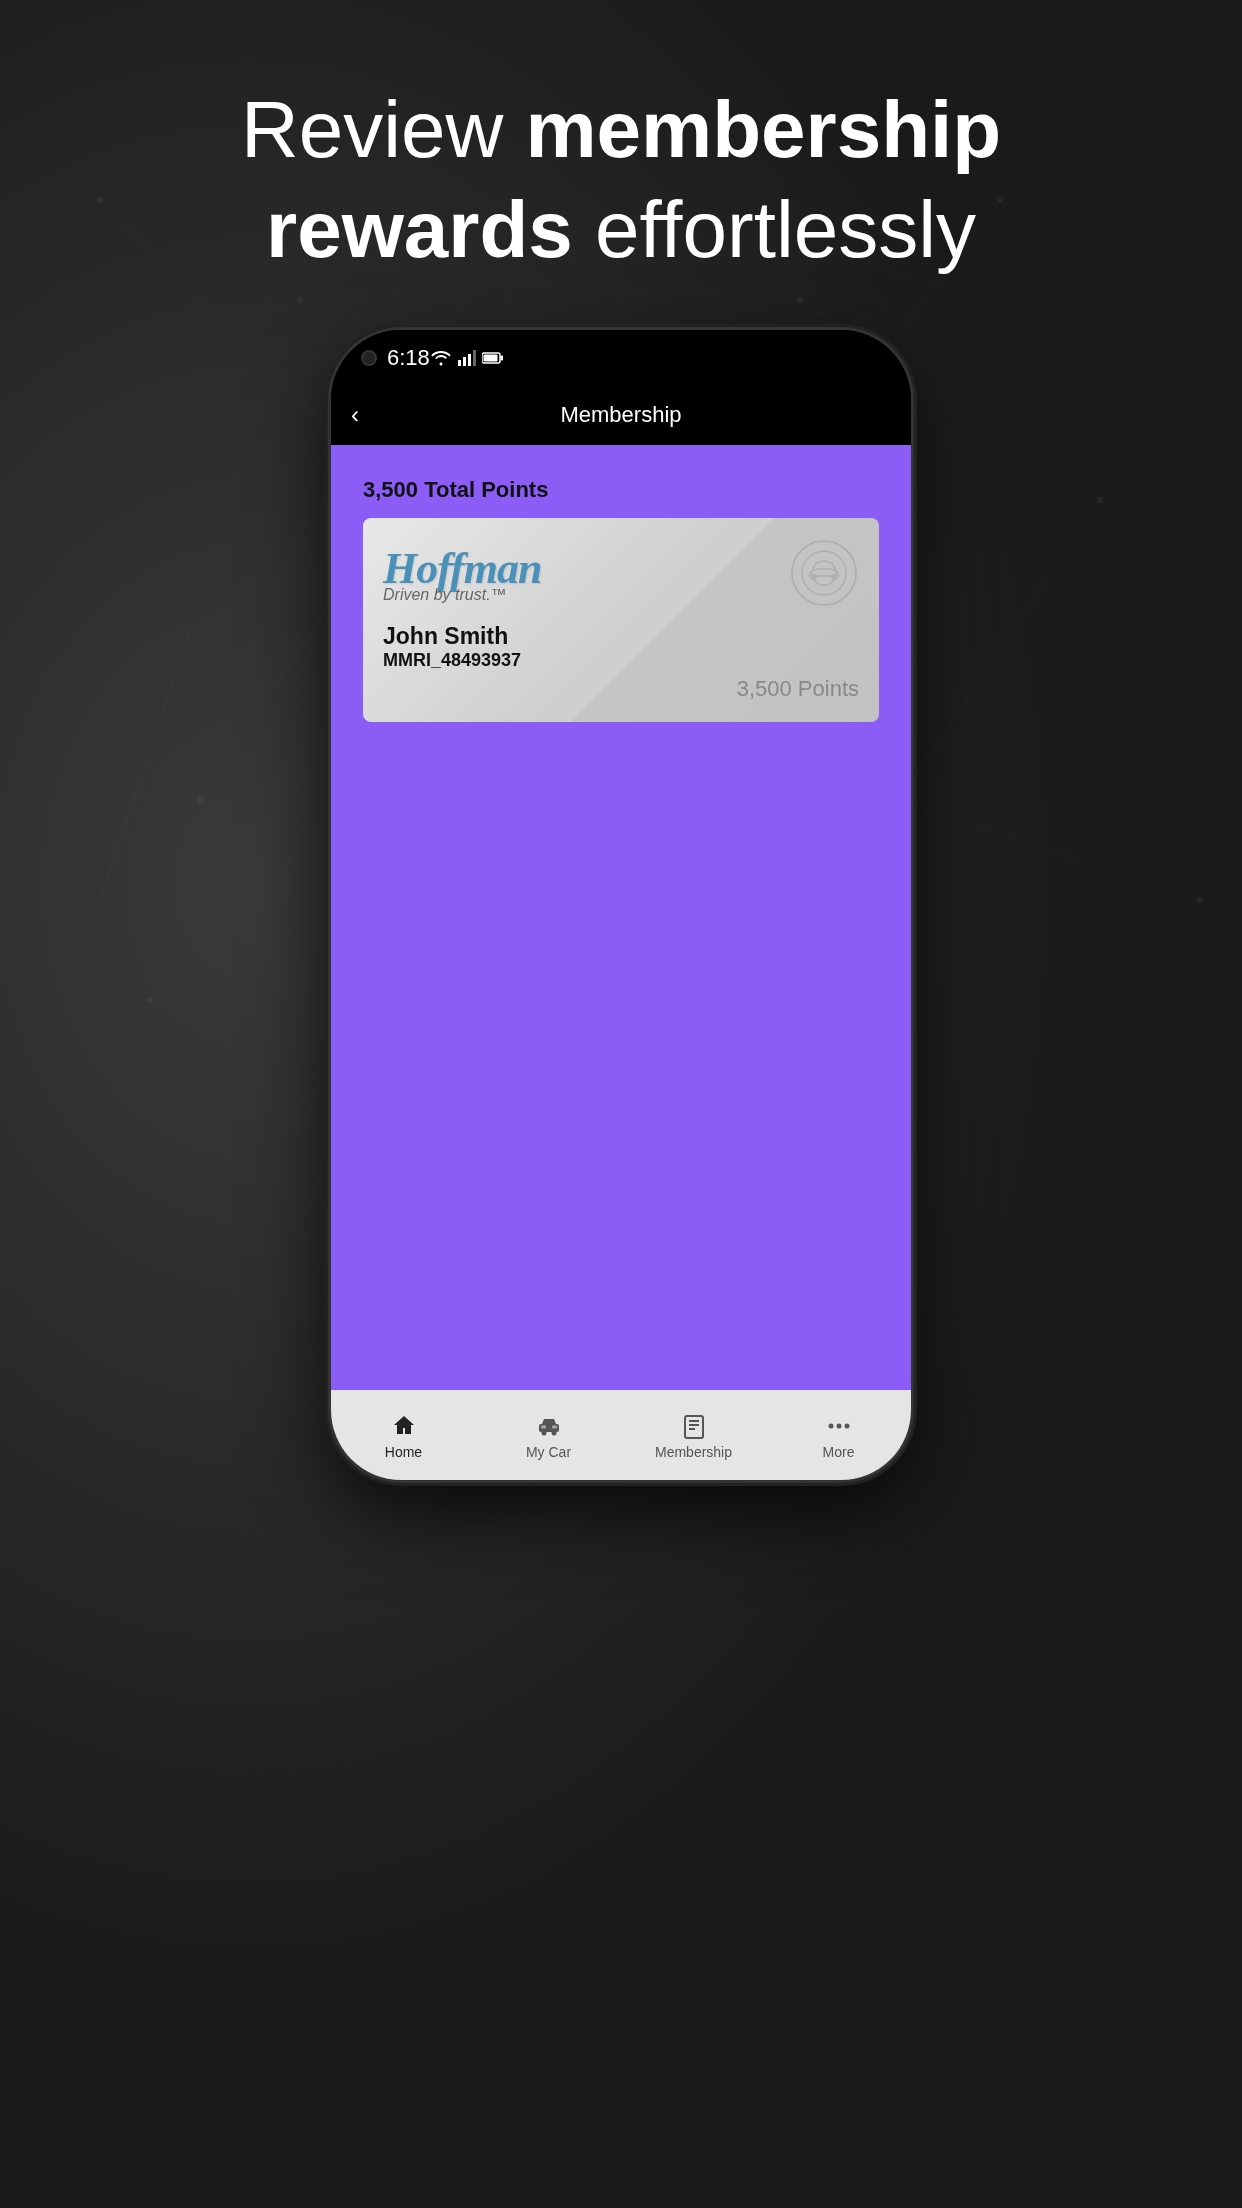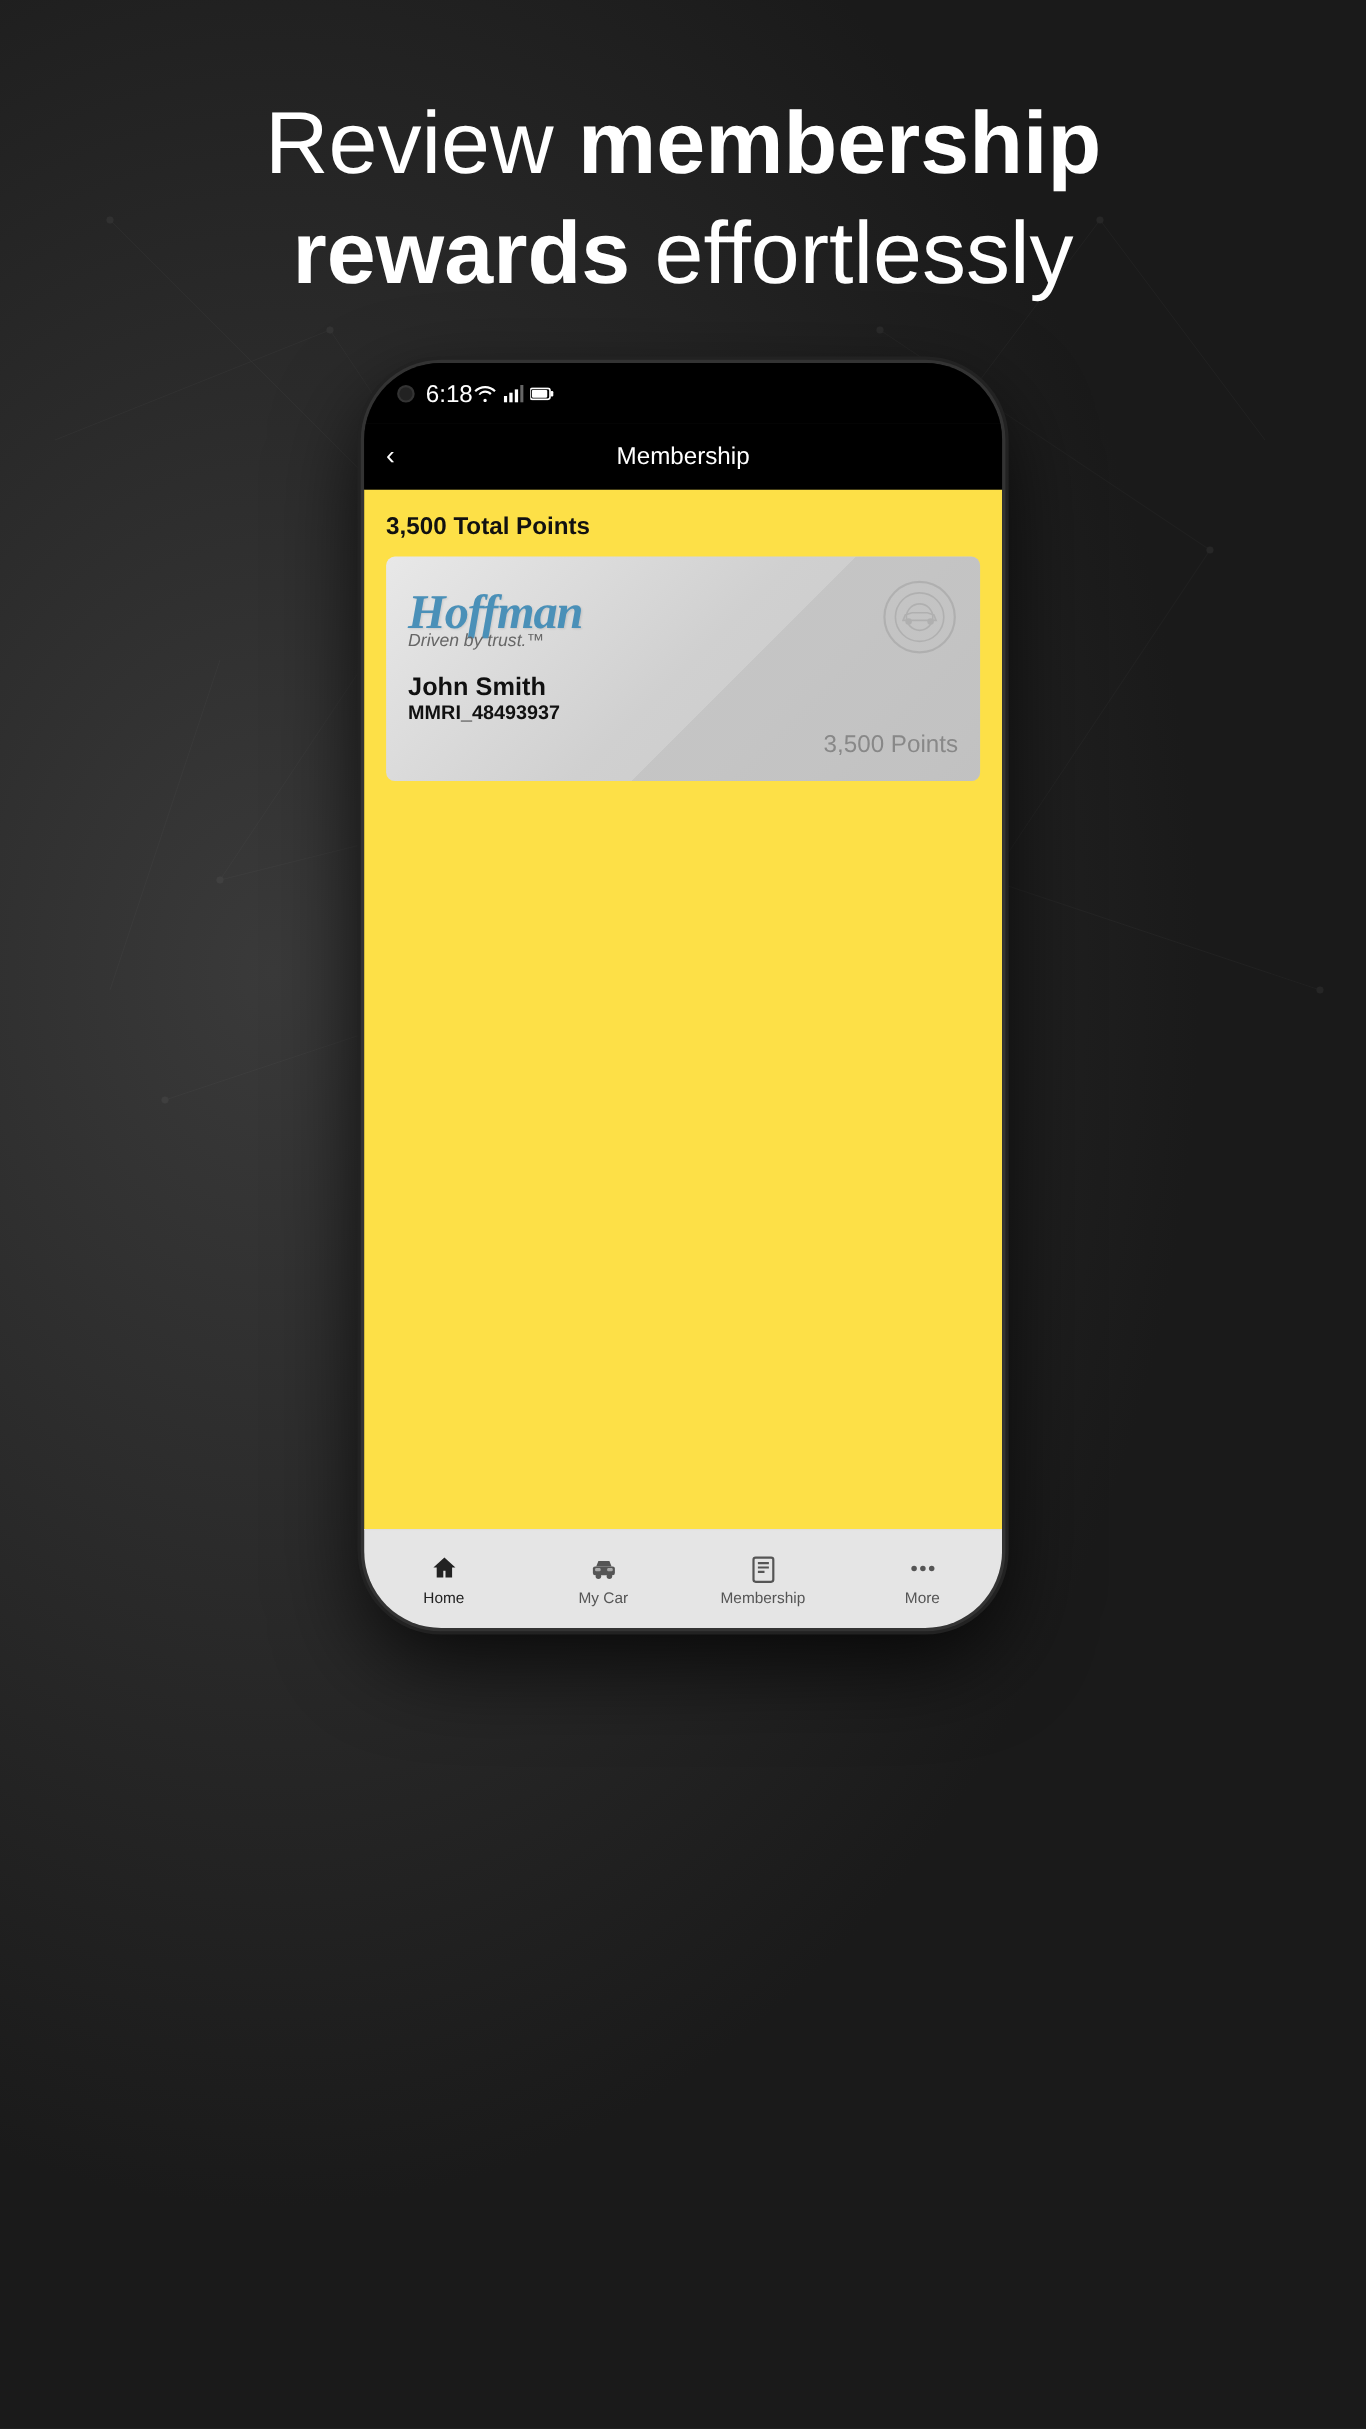--- a/index.html
+++ b/index.html
@@ -119,23 +119,23 @@
 
     .app-title {
       color: white;
       font-size: 22px;
       font-weight: 400;
     }
 
     
     .app-content {
       flex: 1;
-      background: #fde047;
+      background: #8b5cf6;
       overflow-y: auto;
-      padding: 20px;
+      padding: 32px;
     }
 
     .total-points {
       font-size: 22px;
       font-weight: 700;
       color: #111;
       margin-bottom: 15px;
     }
 
     

